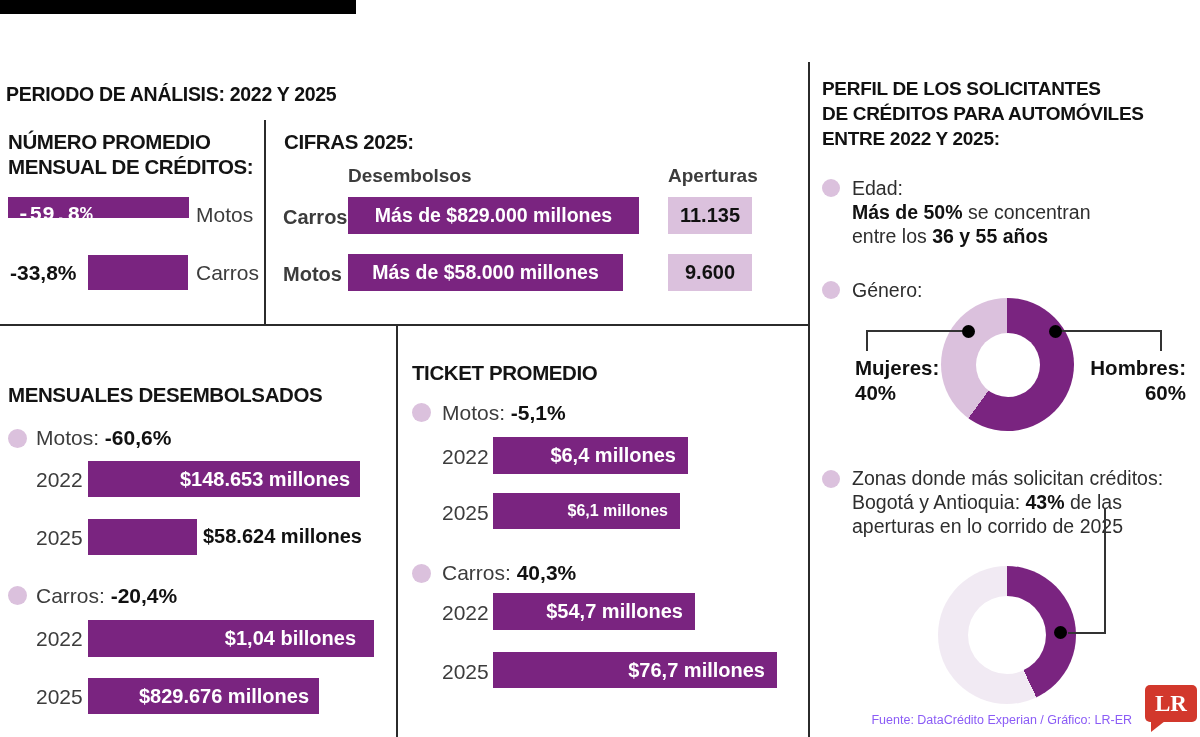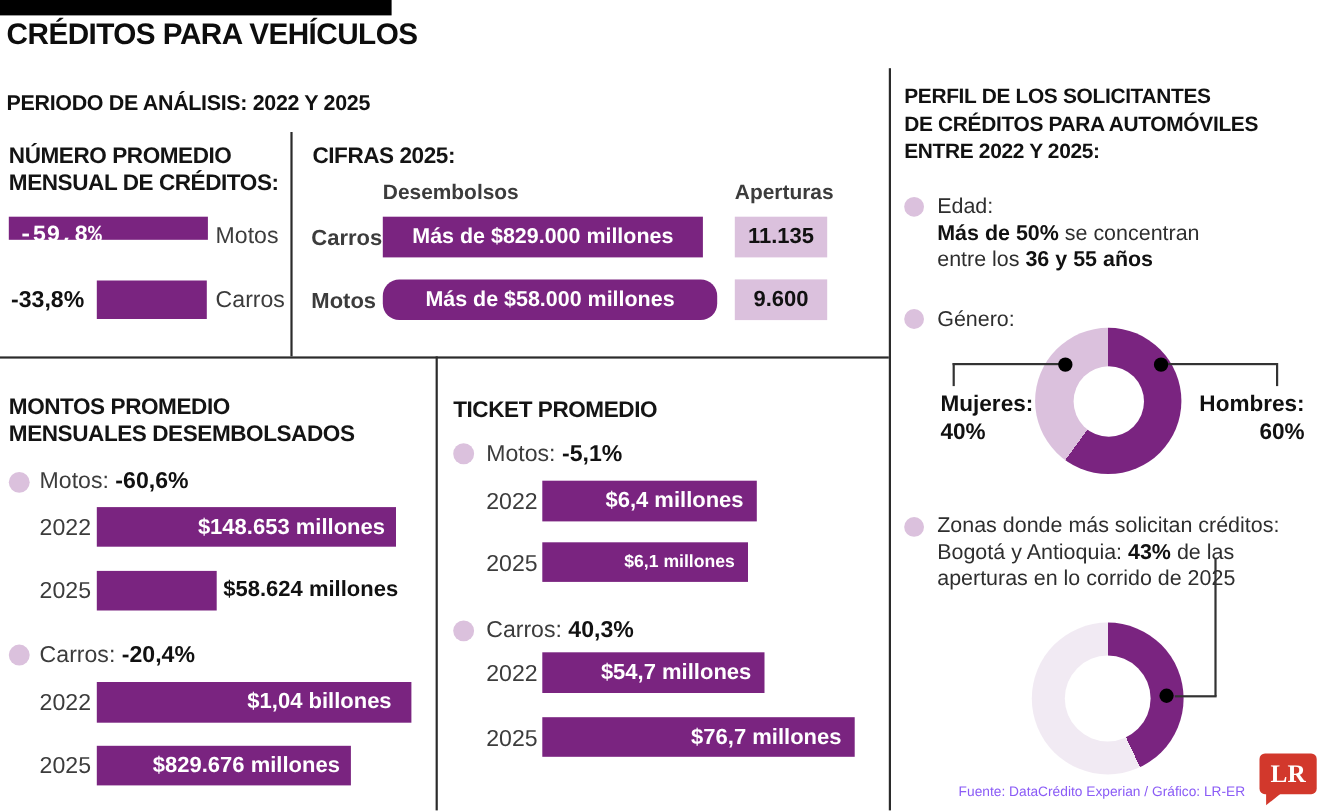--- a/index.html
+++ b/index.html
@@ -41,21 +41,20 @@
   .source{font-size:12.5px;color:#8b5cf6;}
   .logo{background:var(--red);border-radius:5px;color:#fff;font-family:"Liberation Serif", serif;font-weight:bold;font-size:23px;display:flex;align-items:center;justify-content:center;}
   .logo-tail{width:0;height:0;border-top:11px solid var(--red);border-right:14px solid transparent;}
 </style>
 </head>
 <body>
 
 <div class="stage">
 
   <div class="abs hbar" style="left:0;top:0;width:356px;height:14px;"></div>
-  <div class="abs title" style="left:6px;top:16px;">CRÉDITOS PARA VEHÍCULOS</div>
   <div class="abs h-sub" style="left:6px;top:83px;font-size:19.5px;">PERIODO DE ANÁLISIS: 2022 Y 2025</div>
 
   <div class="abs rule" style="left:264px;top:120px;width:1.5px;height:204px;"></div>
   <div class="abs rule" style="left:0;top:324px;width:808px;height:1.5px;"></div>
   <div class="abs rule" style="left:396px;top:324px;width:1.5px;height:413px;"></div>
   <div class="abs rule" style="left:808px;top:62px;width:1.5px;height:675px;"></div>
 
   <div class="abs h-sec" style="left:8px;top:129px;">NÚMERO PROMEDIO</div>
   <div class="abs h-sec" style="left:8px;top:154px;">MENSUAL DE CRÉDITOS:</div>
 
@@ -68,24 +67,23 @@
 
   <div class="abs h-sec" style="left:284px;top:129px;">CIFRAS 2025:</div>
   <div class="abs glabel" style="left:348px;top:165px;font-size:19px;">Desembolsos</div>
   <div class="abs glabel" style="left:668px;top:165px;font-size:19px;">Aperturas</div>
 
   <div class="abs glabel" style="left:283px;top:206px;">Carros</div>
   <div class="abs bar center" style="left:348px;top:197px;width:291px;height:37px;line-height:37px;font-size:19.5px;">Más de $829.000 millones</div>
   <div class="abs box" style="left:668px;top:197px;width:84px;height:37px;line-height:37px;font-size:20px;">11.135</div>
 
   <div class="abs glabel" style="left:283px;top:263px;">Motos</div>
-  <div class="abs bar center" style="left:348px;top:254px;width:304px;height:37px;line-height:37px;font-size:19.5px;border-radius:15px;">Más de $58.000 millones</div>
+  <div class="abs bar center" style="left:348px;top:254px;width:275px;height:37px;line-height:37px;font-size:19.5px;">Más de $58.000 millones</div>
   <div class="abs box" style="left:668px;top:254px;width:84px;height:37px;line-height:37px;font-size:20px;">9.600</div>
 
-  <div class="abs h-sec" style="left:8px;top:357px;">MONTOS PROMEDIO</div>
   <div class="abs h-sec" style="left:8px;top:382px;">MENSUALES DESEMBOLSADOS</div>
 
   <div class="abs bullet" style="left:8px;top:429px;"></div>
   <div class="abs mix" style="left:36px;top:426px;"><span>Motos: </span><b>-60,6%</b></div>
 
   <div class="abs ylabel" style="left:36px;top:468px;">2022</div>
   <div class="abs bar right" style="left:88px;top:461px;width:272px;height:36px;line-height:36px;font-size:20px;padding-right:10px;">$148.653 millones</div>
 
   <div class="abs ylabel" style="left:36px;top:526px;">2025</div>
   <div class="abs bar" style="left:88px;top:519px;width:109px;height:36px;"></div>

